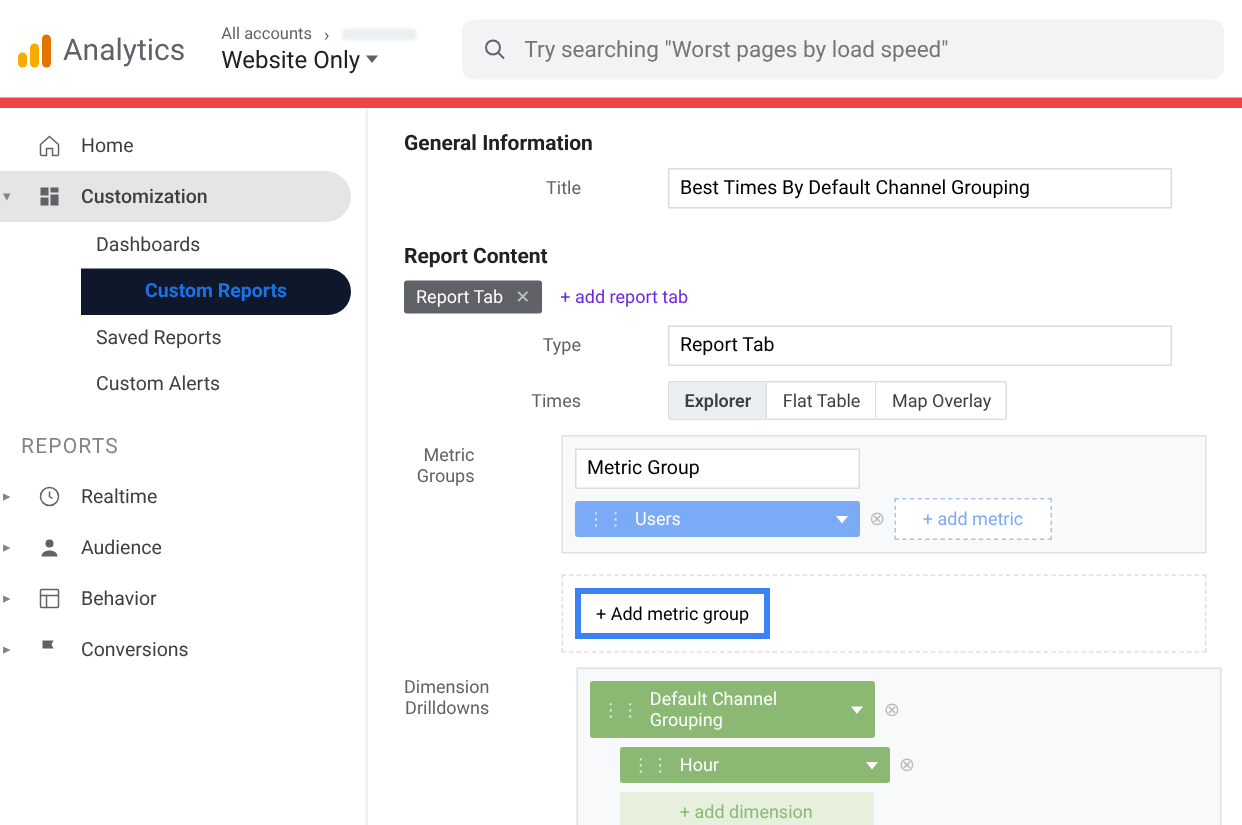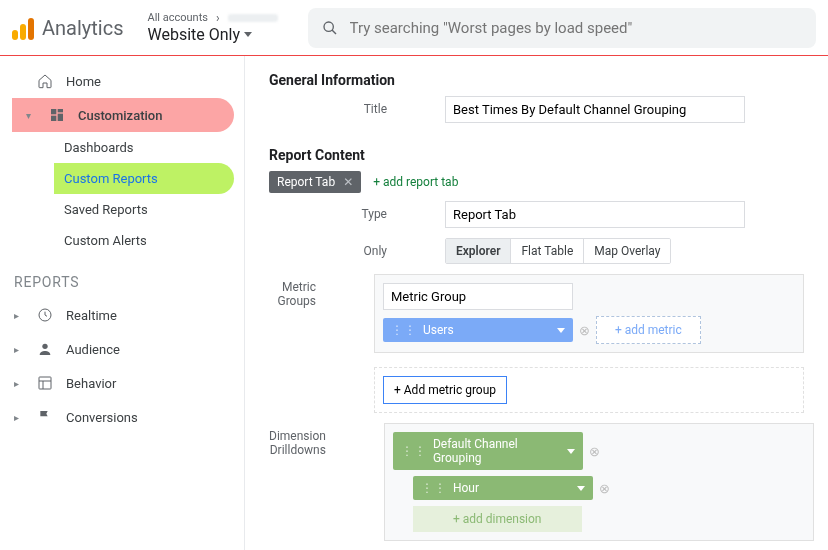--- a/index.html
+++ b/index.html
@@ -1,76 +1,76 @@
 <!DOCTYPE html>
 <html><head>
 <meta charset="utf-8">
 <style>
 * { box-sizing: border-box; margin: 0; padding: 0; font-family: Roboto, Arial, sans-serif; }
 body { background: #fff; width: 828px; height: 550px; overflow: hidden; font-size: 13px; color: #3c4043; }
 
-.header { display: flex; align-items: center; height: 56px; padding: 0 12px; border-bottom: 1px solid #ef4444; gap: 14px; }
+.header { display: flex; align-items: center; height: 72px; padding: 0 12px; border-bottom: 7px solid #ef4444; gap: 14px; }
 .logo { display: flex; align-items: center; gap: 6px; }
 .logo-icon { width: 24px; height: 24px; display: flex; align-items: flex-end; gap: 2px; }
 .logo-icon span { display: inline-block; width: 6px; border-radius: 3px; }
 .logo-icon span:nth-child(1){ background:#f9ab00; height:10px; }
 .logo-icon span:nth-child(2){ background:#f9ab00; height:16px; }
 .logo-icon span:nth-child(3){ background:#e37400; height:22px; }
 .logo-text { font-size: 20px; color: #5f6368; font-weight: 400; }
 .account-picker { margin-left: 10px; line-height: 1.2; }
 .account-picker .top { font-size: 11px; color: #5f6368; display: flex; align-items: center; gap: 8px; }
 .account-picker .bottom { font-size: 16px; color: #202124; display: flex; align-items: center; gap: 4px; cursor: pointer; }
 .caret-down { width:0; height:0; border-left:4px solid transparent; border-right:4px solid transparent; border-top:5px solid #5f6368; }
 .chevron-right { font-size: 12px; color: #5f6368; }
 .smudge { width: 50px; height: 8px; background: #eceff1; border-radius: 3px; filter: blur(1px); }
 .search { flex: 1; background: #f1f3f4; border-radius: 8px; height: 40px; display: flex; align-items: center; gap: 12px; padding: 0 14px; margin-left: 16px; }
 .search-icon { width: 16px; height: 16px; stroke: #5f6368; stroke-width: 2; fill: none; }
 .search input { flex:1; border:none; background:transparent; font-size: 15px; color:#5f6368; outline: none; }
 
 .body { display: flex; height: calc(550px - 56px); }
 .sidebar { width: 245px; background:#fff; border-right: 1px solid #e8eaed; padding-top: 8px; overflow-y: auto; }
-.nav-item { display:flex; align-items:center; gap:12px; padding: 8px 14px; cursor:pointer; color:#3c4043; font-size:13px; border-radius: 0 18px 18px 0; margin-right: 10px; }
+.nav-item { display:flex; align-items:center; gap:12px; padding: 8px 2px; cursor:pointer; color:#3c4043; font-size:13px; border-radius: 0 18px 18px 0; margin-right: 10px; }
 .nav-item .chev { width:10px; color:#80868b; font-size:10px; }
 .nav-item .ic { width:18px; height:18px; display:flex; align-items:center; justify-content:center; }
-.nav-item.active-group { background:#fca5a5; font-weight:500;margin-left:12px; }
+.nav-item.active-group { background:#e5e5e5; font-weight:500; }
 .nav-item.expanded .chev::before { content:"▾"; }
 .nav-item:not(.expanded) .chev::before { content:"▸"; }
 .nav-item.nochev .chev::before { content:""; }
 .subnav { padding-left: 54px; }
 .subnav .sub { padding: 8px 10px; cursor:pointer; border-radius: 0 18px 18px 0; margin-right: 10px; font-size:13px; color:#3c4043; }
-.subnav .sub.active { background:#bef264; color:#1a73e8; font-weight:400; }
+.subnav .sub.active { background:#0f172a; color:#1a73e8; font-weight:700;text-align:center; }
 .section-label { font-size:14px; letter-spacing: .8px; color:#80868b; padding: 18px 14px 8px 14px; }
 
 .main { flex:1; padding: 16px 24px; overflow-y:auto; }
 h1.page-title { font-size:18px; font-weight:700; color:#202124; margin-bottom: 18px; }
 .section-heading { font-size:14px; font-weight:700; color:#202124; margin-bottom: 8px; }
 .field-row { display:flex; align-items:flex-start; margin-bottom: 10px; gap: 46px; }
 .field-label { width: 130px; text-align:right; padding-right: 12px; font-size:12px; color:#5f6368; padding-top:6px; }
 .field-body { flex:1; }
-input.text-input { border:1px solid #dadce0; padding:5px 7px; font-size:13px; width: 300px; }
+input.text-input { border:1px solid #dadce0; padding:5px 7px; font-size:13px; width: 336px; }
 .pill { display:inline-flex; align-items:center; background:#5f6368; color:#fff; font-size:12px; padding: 4px 8px; border-radius: 2px; gap:8px; }
 .pill .close { cursor:pointer; color:#bdc1c6; font-size:12px; }
-.add-link { color:#15803d; font-size:12px; cursor:pointer; margin-left: 12px; }
+.add-link { color:#6d28d9; font-size:12px; cursor:pointer; margin-left: 12px; }
 .type-toggle { display:inline-flex; border:1px solid #dadce0; border-radius:2px; overflow:hidden; }
 .type-toggle .opt { padding:5px 10px; font-size:12px; cursor:pointer; border-right:1px solid #dadce0; background:#fff; }
 .type-toggle .opt:last-child { border-right:none; }
 .type-toggle .opt.sel { background:#eceff1; font-weight:600; }
 
 .group-box { border:1px solid #e0e0e0; background:#f8f9fa; padding: 8px; width: 430px; }
 .chip { display:inline-flex; align-items:center; border-radius:2px; padding: 5px 8px; font-size:12px; gap:6px; position:relative; }
 .chip .grip { letter-spacing:1px; font-family:monospace; opacity:.7; }
 .chip .dd { margin-left:auto; }
 .chip-blue { background:#7baaf7; color:#fff; width: 190px; }
 .chip-green { background:#8bb974; color:#fff; width: 190px; }
 .chip-green-sub { background:#8bb974; color:#fff; width: 180px; margin-left: 20px; }
 .chip-row { display:flex; align-items:center; gap:6px; margin-top:6px; }
 .remove-x { color:#bdbdbd; cursor:pointer; font-size:13px; }
 .add-metric-dash { border:1px dashed #b0c4de; color:#7baaf7; padding:6px 18px; font-size:12px; cursor:pointer; background:#fff; }
 .add-dim-dash { background:#e6f0dc; color:#8bb974; padding:6px 40px; font-size:12px; cursor:pointer; margin-left:20px; margin-top:6px; display:inline-block; }
-.add-group-btn { border:1px solid #3b82f6; background:#fff; padding:6px 10px; font-size:12px; cursor:pointer; }
+.add-group-btn { border:4px solid #3b82f6; background:#fff; padding:6px 10px; font-size:12px; cursor:pointer; }
 .spacer { height: 14px; }
 svg.ic-svg { width:16px; height:16px; stroke:#5f6368; stroke-width:1.5; fill:none; }
 svg.ic-fill { fill:#5f6368; stroke:none; }
 </style>
 </head>
 <body>
 
 <div class="header">
   <div class="logo">
     <div class="logo-icon">
@@ -196,21 +196,21 @@
     </div>
 
     <div class="field-row" style="margin-top:8px;">
       <div class="field-label">Type</div>
       <div class="field-body">
         <input class="text-input" value="Report Tab" style="">
       </div>
     </div>
 
     <div class="field-row">
-      <div class="field-label">Only</div>
+      <div class="field-label">Times</div>
       <div class="field-body">
         <div class="type-toggle">
           <div class="opt sel">Explorer</div>
           <div class="opt">Flat Table</div>
           <div class="opt">Map Overlay</div>
         </div>
       </div>
     </div>
 
     <div class="field-row">

